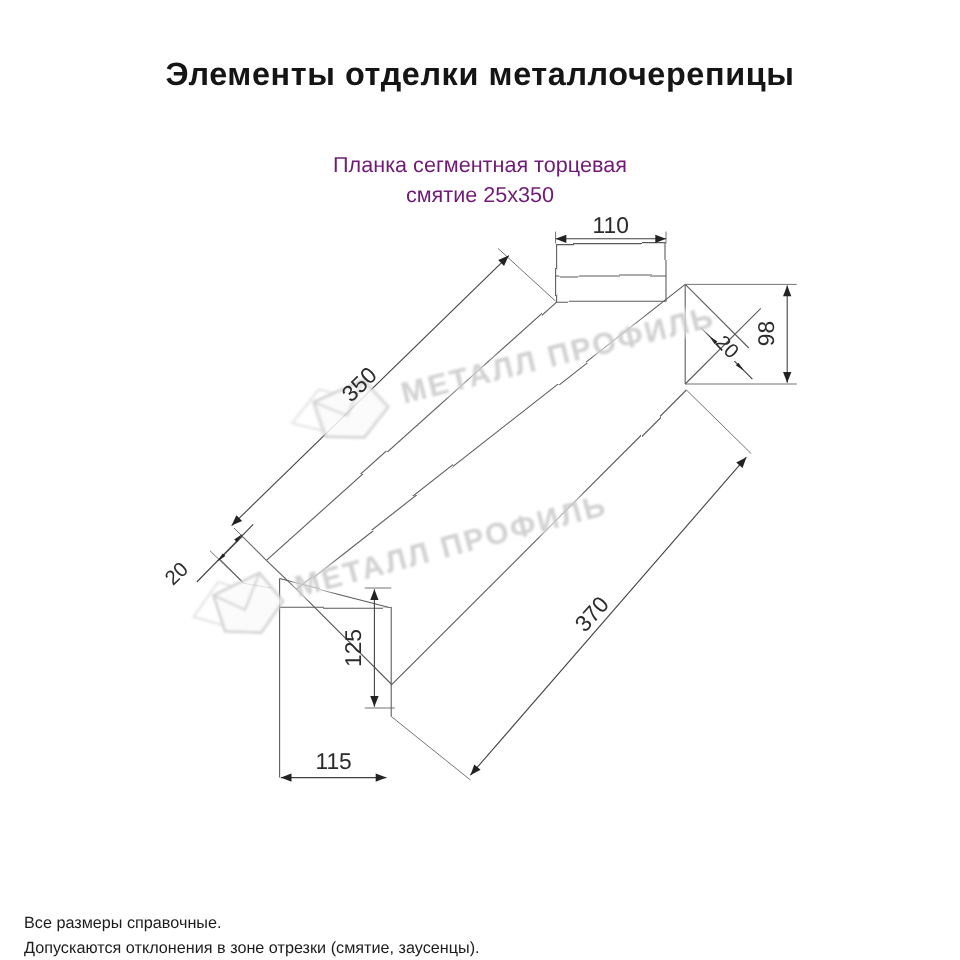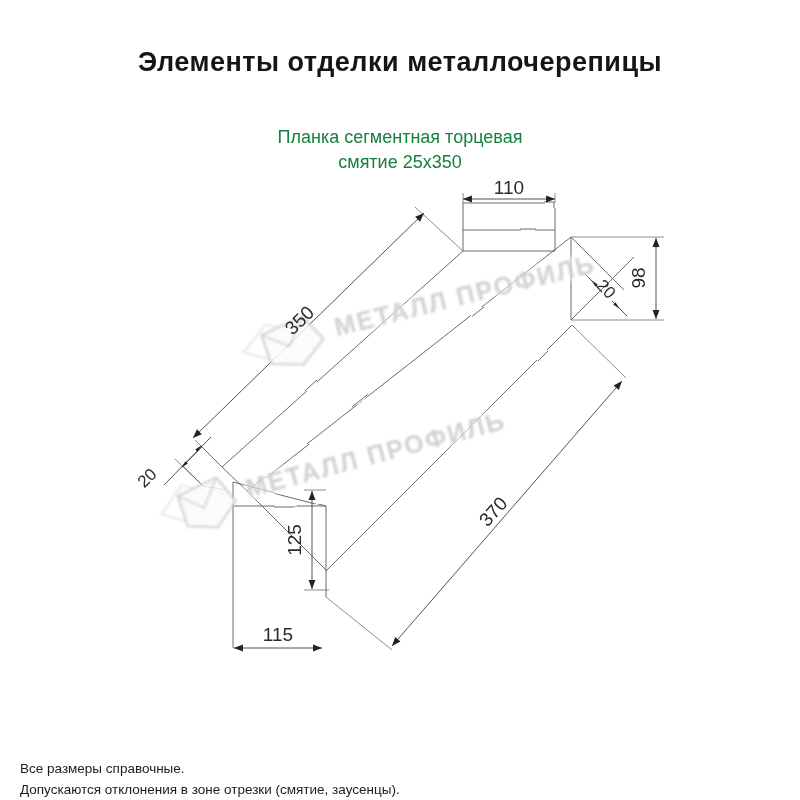--- a/index.html
+++ b/index.html
@@ -1,21 +1,21 @@
 <!DOCTYPE html>
 <html><head>
 <meta charset="utf-8">
 <style>
   html,body{margin:0;padding:0;background:#ffffff;}
   #page{position:relative;width:800px;height:800px;background:#ffffff;overflow:hidden;
         font-family:"Liberation Sans", sans-serif;color:#111;margin-top:17px;}
   .title{position:absolute;top:30px;left:0;width:800px;text-align:center;
          font-size:27px;font-weight:bold;color:#151515;letter-spacing:0.5px;}
   .subtitle{position:absolute;top:108px;left:0;width:800px;text-align:center;
-            font-size:18px;color:#15803d;line-height:25px;}
+            font-size:18px;color:#701a75;line-height:25px;}
   .footer{position:absolute;left:20px;width:760px;font-size:13.5px;color:#1c1c1c;}
   .footer.l1{top:744px;}
   .footer.l2{top:765px;}
   svg{position:absolute;left:0;top:0;}
   svg text{font-family:"Liberation Sans", sans-serif;}
   .dimtxt{font-size:19px;fill:#2b2b2b;}
   .dimtxt.small{font-size:17px;}
   .shape{stroke:#5a5a5a;stroke-width:0.9;fill:none;}
   .ext{stroke:#6e6e6e;stroke-width:0.8;fill:none;}
   .dim{stroke:#3f3f3f;stroke-width:0.9;fill:none;}

